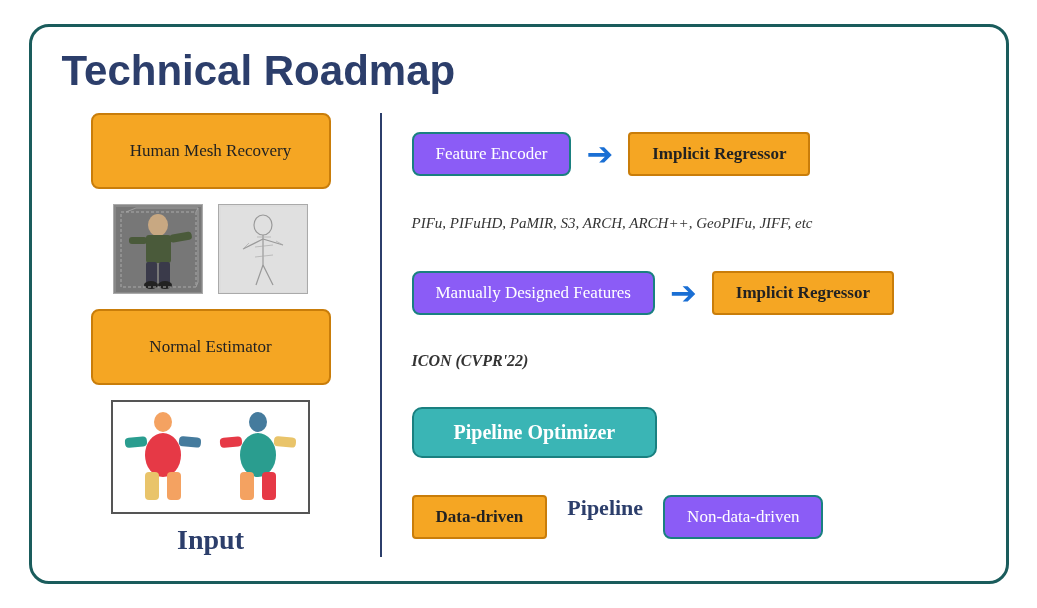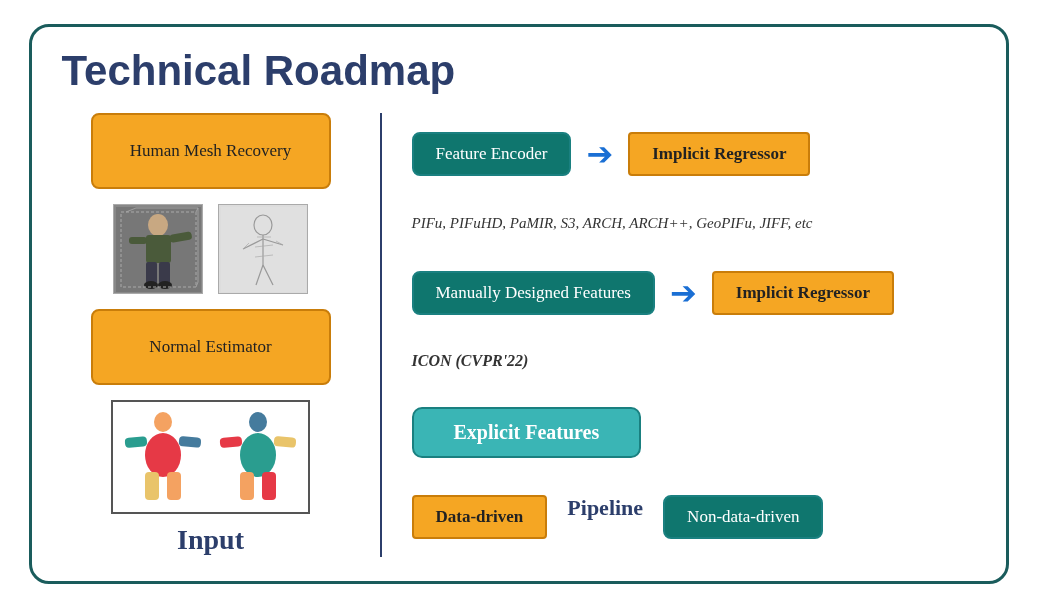--- a/index.html
+++ b/index.html
@@ -107,21 +107,21 @@
       display: flex;
       flex-direction: column;
       justify-content: space-around;
     }
     .row {
       display: flex;
       align-items: center;
       gap: 15px;
     }
     .teal-box {
-      background: #0f766e;
+      background: #8b5cf6;
       border: 2px solid #1a8080;
       border-radius: 8px;
       padding: 10px 22px;
       font-size: 17px;
       color: #fff;
       text-align: center;
       white-space: nowrap;
     }
     .orange-box-right {
       background: #f5a623;
@@ -284,21 +284,21 @@
 
       <div class="row">
         <div class="teal-box">Manually Designed Features</div>
         <span class="arrow">➔</span>
         <div class="orange-box-right">Implicit Regressor</div>
       </div>
 
       <div class="icon-label">ICON (CVPR'22)</div>
 
       <div class="row">
-        <div class="teal-box-wide">Explicit Features</div>
+        <div class="teal-box-wide">Pipeline Optimizer</div>
       </div>
 
 
       <div class="bottom-row">
         <div class="orange-box-right">Data-driven</div>
         <div class="pipeline-label">Pipeline</div>
         <div class="teal-box">Non-data-driven</div>
       </div>
 
     </div>

